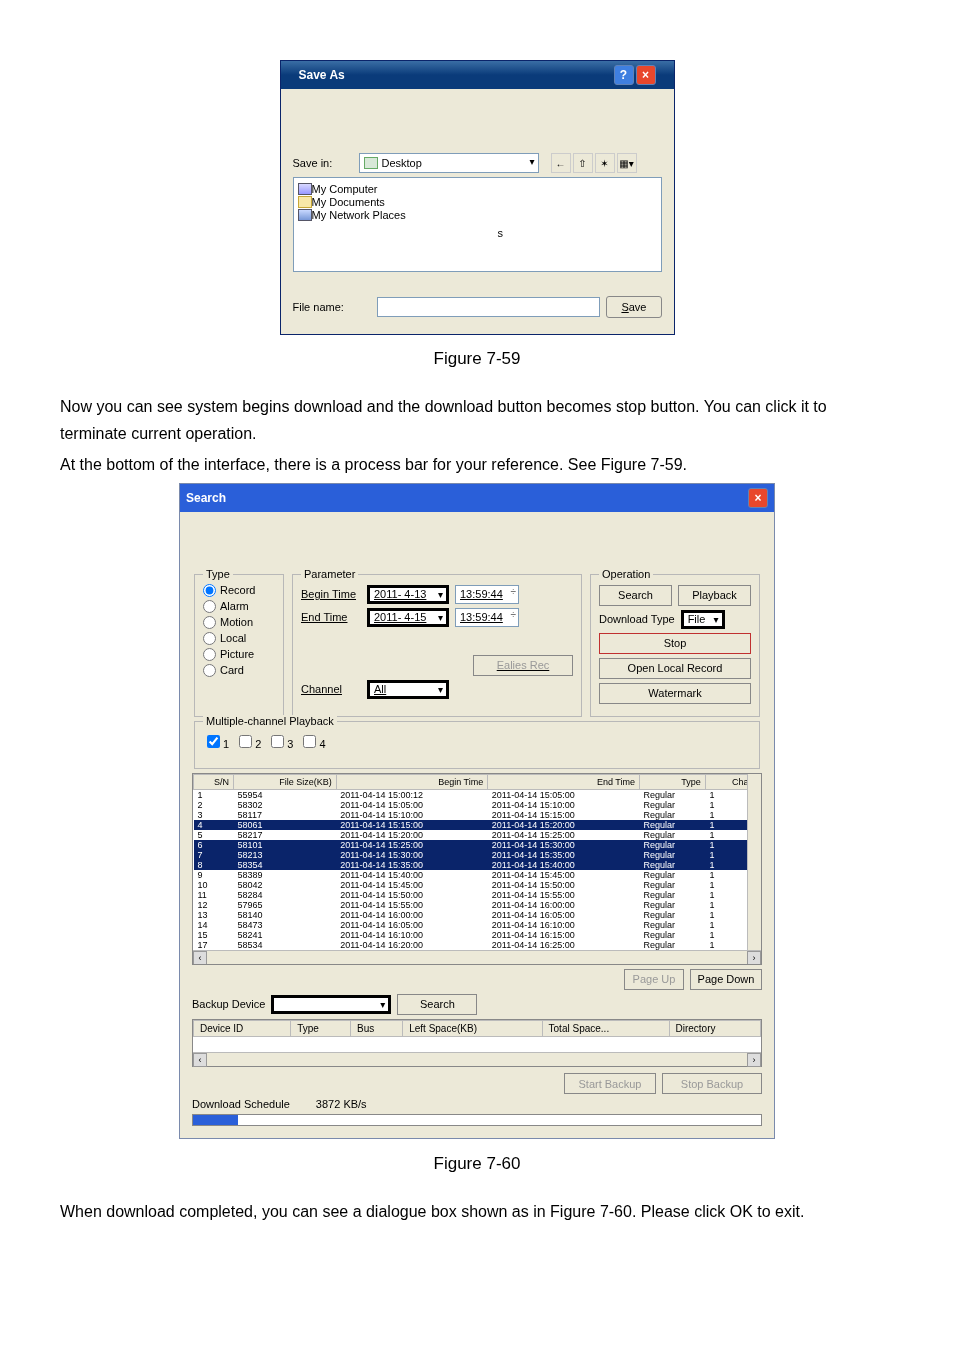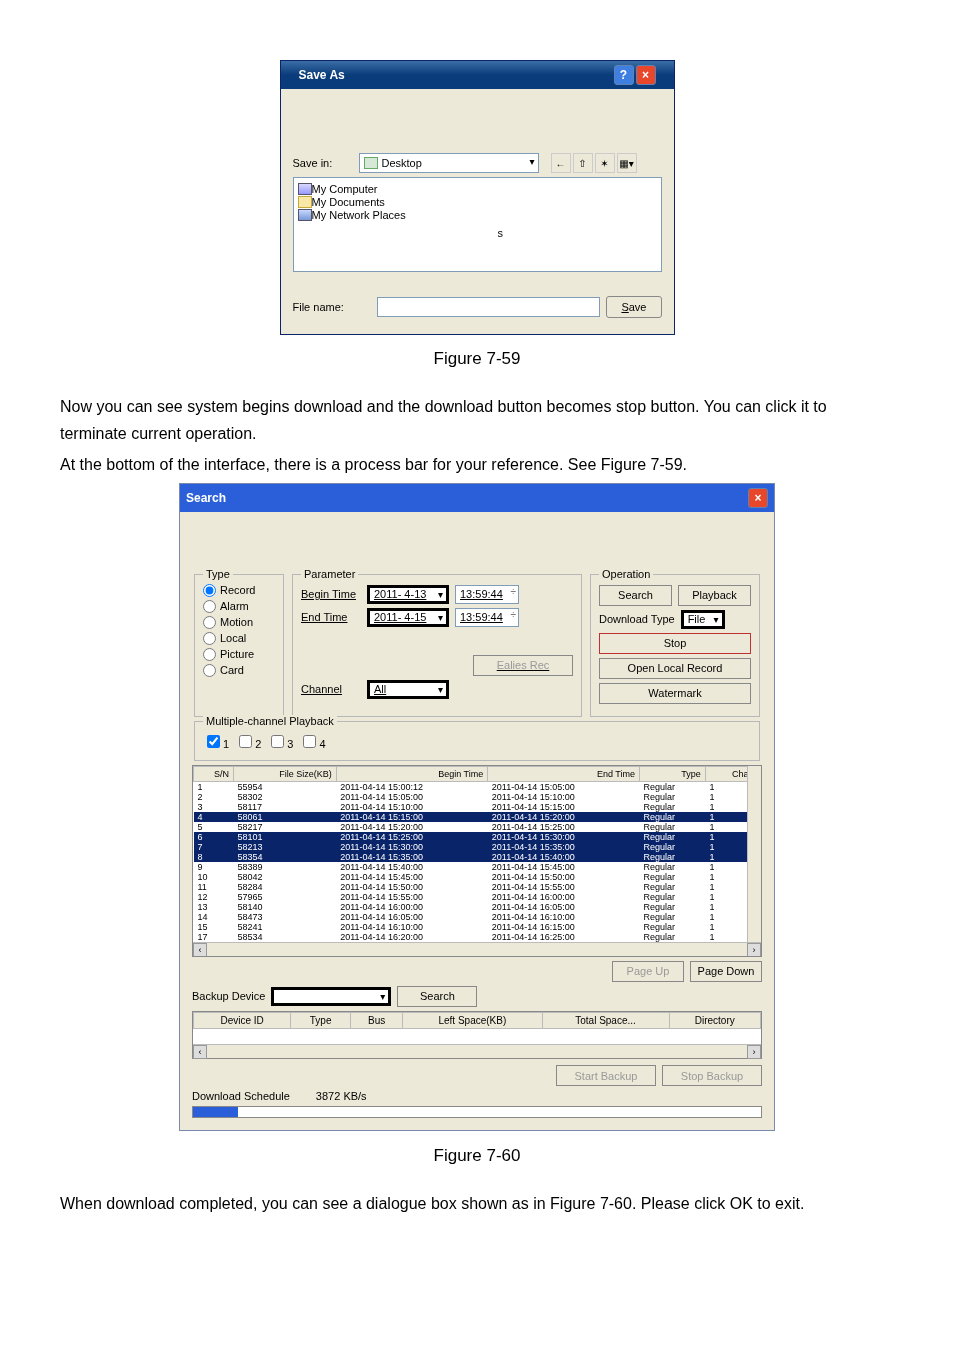--- a/index.html
+++ b/index.html
@@ -151,21 +151,21 @@
   .hscroll {
     height: 14px; background: #ece9d8; border-top: 1px solid #bbb;
     display: flex; justify-content: space-between;
   }
   .scrollbtn { width: 14px; height: 14px; background: #ddd; border: 1px solid #999; font-size: 9px; display:flex;align-items:center;justify-content:center; }
   .devtable {
     border-collapse: collapse; width: 100%; font-size: 10px; background: #fff;
   }
   .devtable th {
     background: #ece9d8; border: 1px solid #bbb; padding: 2px 6px;
-    text-align: center; font-weight: normal;
+    text-align: left; font-weight: normal;
   }
   .progress { height: 12px; border: 1px solid #888; background: #fff; margin-top: 4px; }
   .progress > div { height: 100%; background: #2a5fd9; width: 8%; }
   .lbl { display:inline-block; }
 </style>
 </head>
 <body>
 
 <div class="dialog">
   <div class="titlebar">
@@ -287,21 +287,21 @@
           </div>
         <div class="row">
             <button class="btn2" style="flex:1">Open Local Record</button>
           </div>
         <div class="row">
             <button class="btn2" style="flex:1">Watermark</button>
           </div>
       </div>
     </div>
 
-    <div class="groupbox" style="height:40px;margin-top:2px;">
+    <div class="groupbox" style="height:48px;margin-top:2px;">
       <div class="legend">Multiple-channel Playback</div>
       <div class="row">
         <label><input type="checkbox" checked="" style=""><span>1</span></label>
         <label><input type="checkbox" style=""><span>2</span></label>
         <label><input type="checkbox" style=""><span>3</span></label>
         <label><input type="checkbox" style=""><span>4</span></label>
       </div>
     </div>
 
     <div class="scrollwrap" style="margin-top:4px;">
@@ -448,21 +448,21 @@
           </tbody>
       </table>
       <div class="vscroll"></div>
       <div class="hscroll">
         <div class="scrollbtn">‹</div>
         <div class="scrollbtn">›</div>
       </div>
     </div>
 
     <div class="row" style="justify-content:flex-end;margin-top:4px">
-      <button class="btn2" style="width:72px;color:#999" disabled="">Page Up</button>
+      <button class="btn2" style="width:60px;color:#999" disabled="">Page Up</button>
       <button class="btn2" style="width:72px">Page Down</button>
     </div>
 
     <div class="row">
       <span>Backup Device</span>
       <div class="smallselect" style="width:120px"></div>
       <button class="btn2" style="width:80px">Search</button>
     </div>
 
     <div style="border:1px solid #888;margin-top:2px">
@@ -483,21 +483,21 @@
             </tr>
           </tbody>
       </table>
       <div class="hscroll">
         <div class="scrollbtn">‹</div>
         <div class="scrollbtn">›</div>
       </div>
     </div>
 
     <div class="row" style="justify-content:flex-end;margin-top:6px">
-      <button class="btn2" style="width:100px;color:#999" disabled="">Start Backup</button>
+      <button class="btn2" style="width:92px;color:#999" disabled="">Start Backup</button>
       <button class="btn2" style="width:100px;color:#999" disabled="">Stop Backup</button>
     </div>
     <div class="row">
       <span>Download Schedule</span>
       <span style="margin-left:20px">3872 KB/s</span>
     </div>
     <div class="progress">
         <div></div>
       </div>
   </div>

